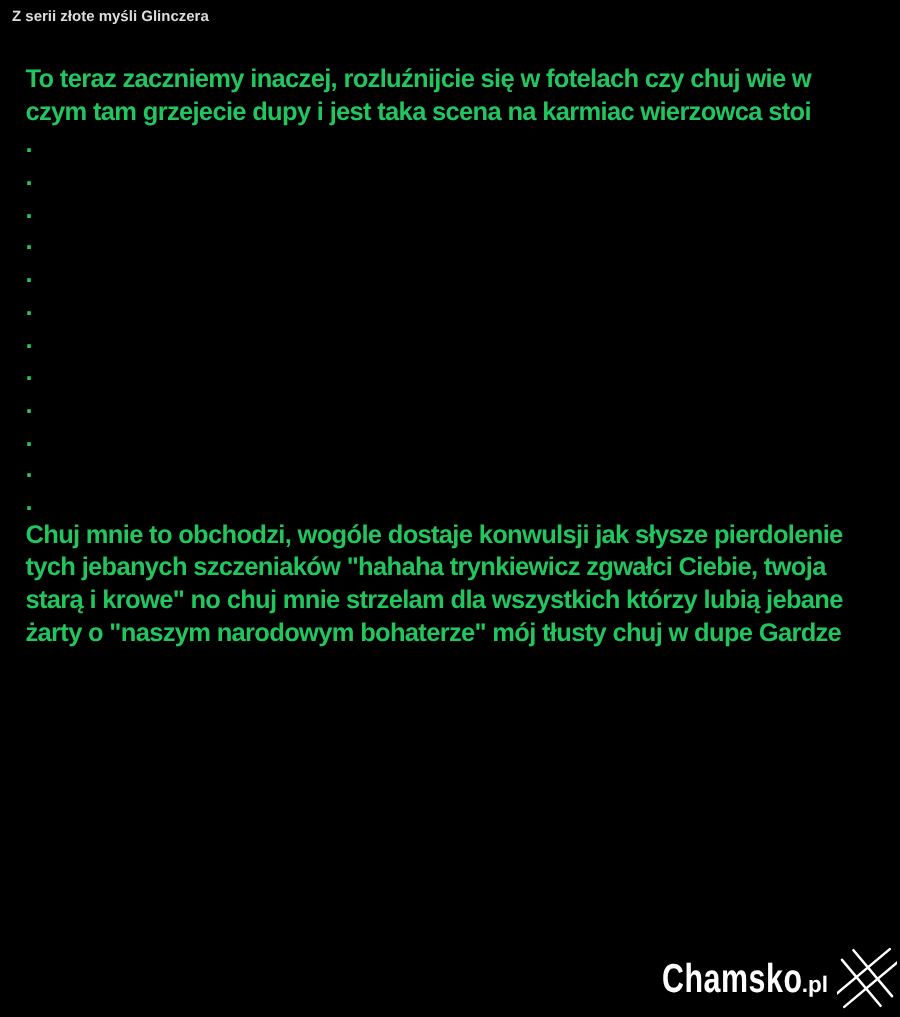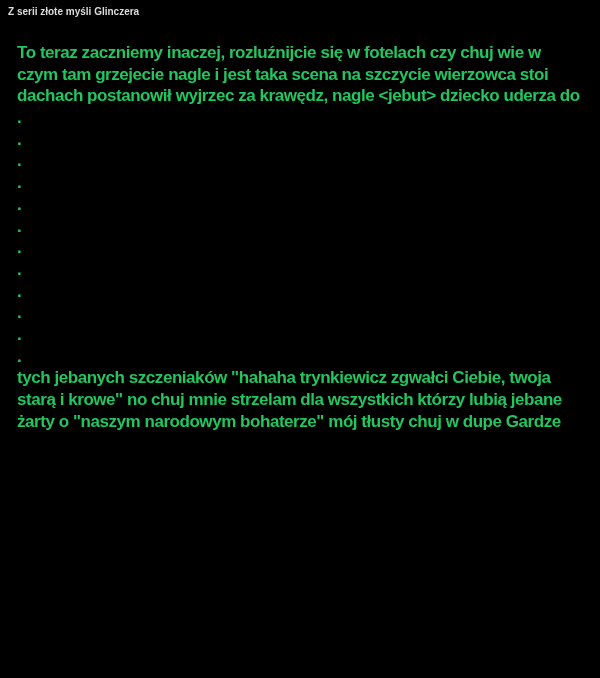--- a/index.html
+++ b/index.html
@@ -67,38 +67,53 @@
 </head>
 <body>
 
 <div class="canvas">
 
   <div class="series-label">Z serii złote myśli Glinczera</div>
 
   <div class="story">
     <div>
         <div class="line">To teraz zaczniemy inaczej, rozluźnijcie się w fotelach czy chuj wie w</div>
-        <div class="line">czym tam grzejecie nagle i jest taka scena na szczycie wierzowca stoi</div>
-        <div class="line">dachach postanowił wyjrzec za krawędz, nagle &lt;jebut&gt; dziecko uderza do</div>
+        <div class="line">czym tam grzejecie dupy i jest taka scena na karmiac wierzowca stoi</div>
       </div>
     <div>
         <div class="line">.</div>
         <div class="line">.</div>
         <div class="line">.</div>
         <div class="line">.</div>
         <div class="line">.</div>
         <div class="line">.</div>
         <div class="line">.</div>
         <div class="line">.</div>
         <div class="line">.</div>
         <div class="line">.</div>
         <div class="line">.</div>
         <div class="line">.</div>
       </div>
     <div>
+        <div class="line">Chuj mnie to obchodzi, wogóle dostaje konwulsji jak słysze pierdolenie</div>
         <div class="line">tych jebanych szczeniaków "hahaha trynkiewicz zgwałci Ciebie, twoja</div>
         <div class="line">starą i krowe" no chuj mnie strzelam dla wszystkich którzy lubią jebane</div>
         <div class="line">żarty o "naszym narodowym bohaterze" mój tłusty chuj w dupe Gardze</div>
       </div>
   </div>
 
+  <div class="footer">
+    <div class="brand-text">
+      <span class="brand-main">Chamsko</span><span class="brand-tld">.pl</span>
+    </div>
+    <div class="hash-icon">
+      <svg width="40" height="52" viewBox="0 0 40 52">
+        <g transform="rotate(50 20 26)" stroke="#ffffff" stroke-width="1.7" stroke-linecap="round">
+          <line x1="15" y1="2" x2="15" y2="50"></line>
+          <line x1="25" y1="2" x2="25" y2="50"></line>
+          <line x1="0" y1="21" x2="40" y2="21"></line>
+          <line x1="0" y1="31" x2="40" y2="31"></line>
+        </g>
+      </svg>
+    </div>
+  </div>
 
 </div>
 
 </body></html>

